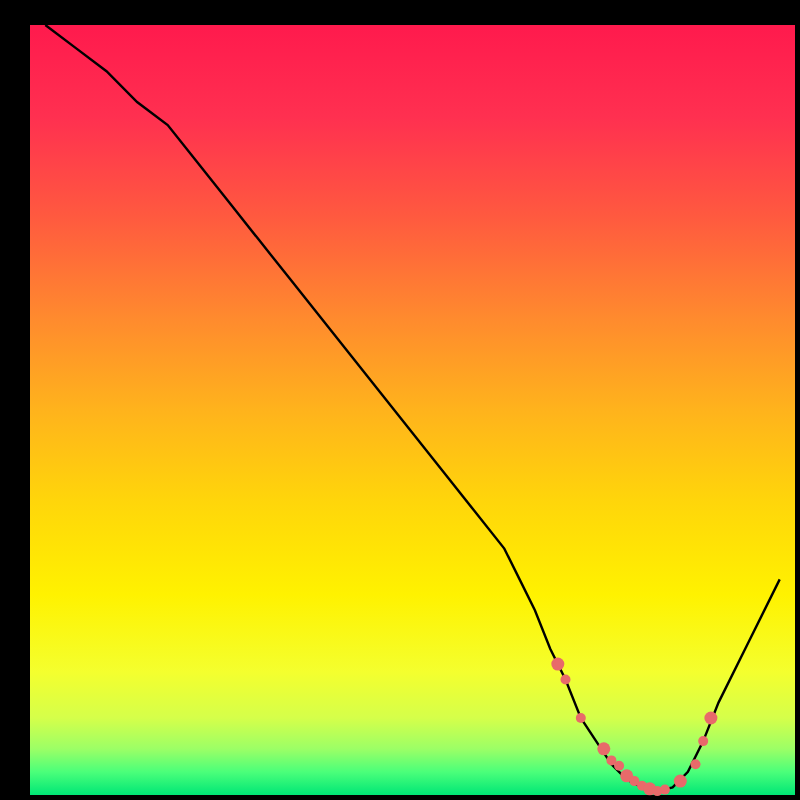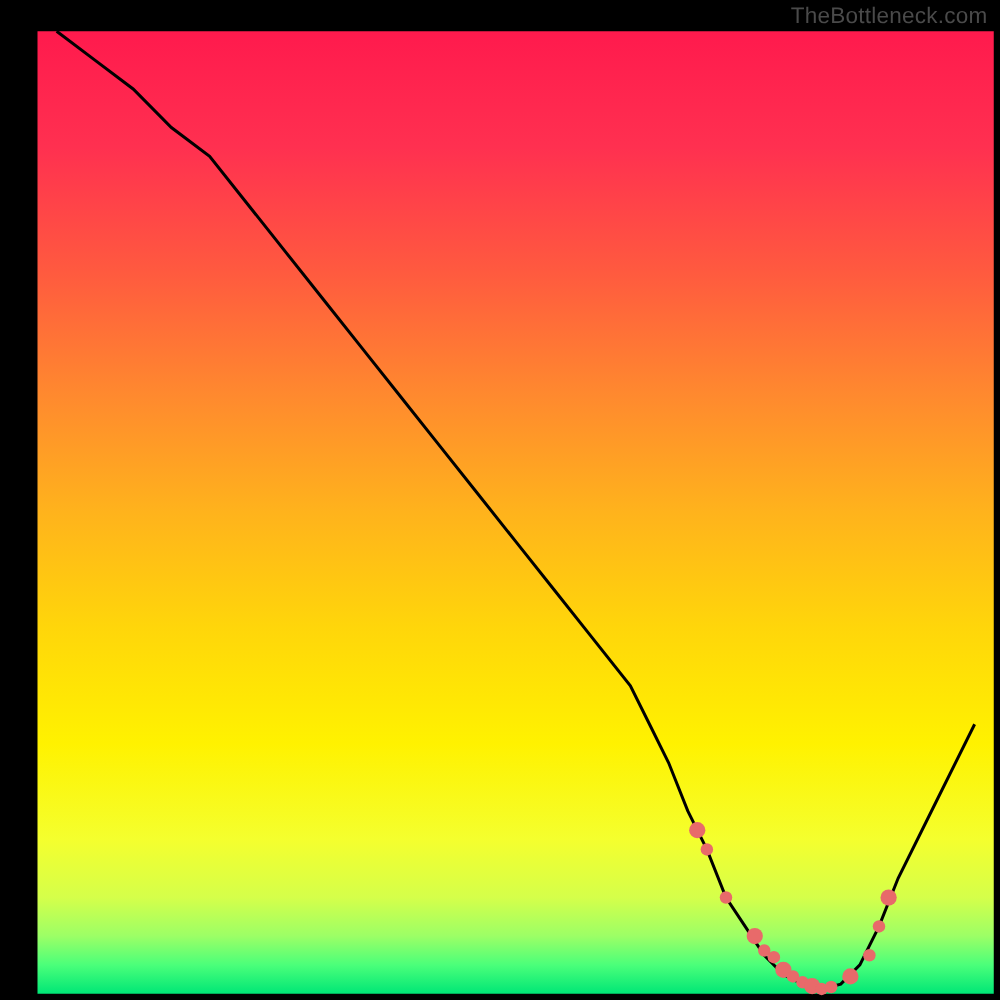--- a/index.html
+++ b/index.html
@@ -4,21 +4,20 @@
 <style>
   html,body{margin:0;padding:0;width:800px;height:800px;background:#000;overflow:hidden;font-family:Arial,Helvetica,sans-serif}
   .wrap{position:relative;width:800px;height:800px}
   .attribution{position:absolute;top:2px;right:10px;color:#4a4a4a;font-size:18px;letter-spacing:.2px}
   svg{position:absolute;left:0;top:0}
 </style>
 </head>
 <body>
 <div class="wrap">
 
-<div class="attribution">TheBottleneck.com</div>
 
 <svg id="chart-svg" width="800" height="800" viewBox="0 0 800 800">
   <defs>
     <linearGradient id="bg-grad" x1="0" y1="0" x2="0" y2="1">
           <stop offset="0%" stop-color="#ff1a4d"></stop>
           <stop offset="12%" stop-color="#ff3050"></stop>
           <stop offset="25%" stop-color="#ff5a3f"></stop>
           <stop offset="38%" stop-color="#ff8a2e"></stop>
           <stop offset="50%" stop-color="#ffb31c"></stop>
           <stop offset="62%" stop-color="#ffd60a"></stop>

